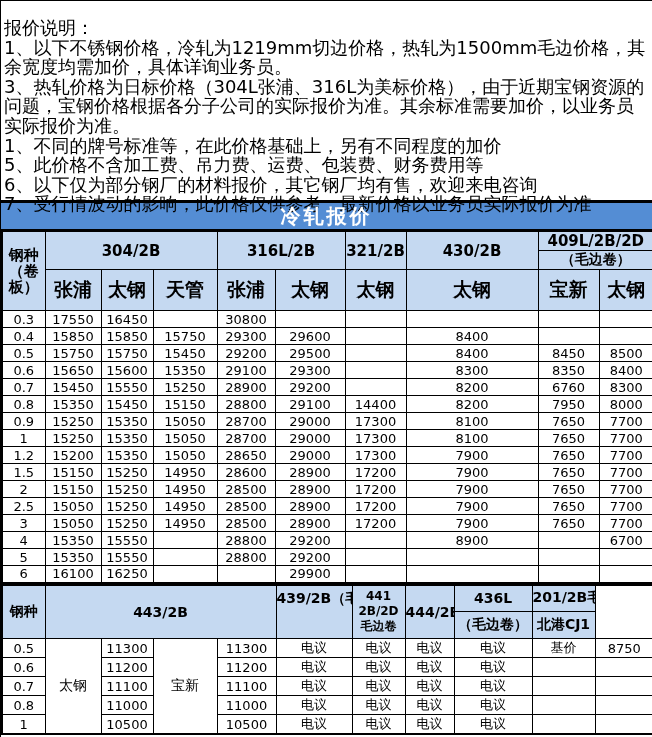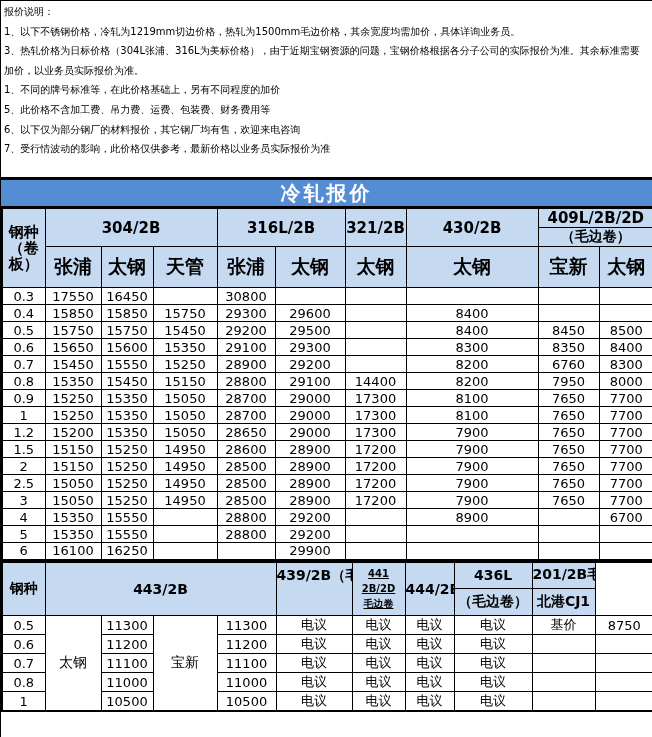--- a/index.html
+++ b/index.html
@@ -2,21 +2,21 @@
 <html style="--title-bg: #548DD4; --title-fg: #FFFFFF; --header-bg: #C5D9F1;"><head>
 <meta charset="utf-8">
 <style>
   * { margin:0; padding:0; box-sizing:border-box; }
   html,body { background:#fff; }
   body { width:652px; font-family:"DejaVu Sans","Liberation Sans",sans-serif; color:#000; }
   .sheet { width:652px; height:737px; overflow:hidden; background:#fff;
            border-left:1px solid #000; border-top:1px solid #000; }
 
   
-  .notes { height:176px; padding:1px 3px 0 3px; font-size:10px; line-height:19.6px; }
+  .notes { height:199px; padding:17px 3px 0 3px; font-size:18px; line-height:19.6px; }
   .note-line { white-space:normal; }
 
   
   .titlebar { height:31px; background:var(--title-bg,#548DD4);
               border-top:3px solid #000; border-bottom:2px solid #000;
               display:flex; align-items:center; justify-content:center; }
   .titlebar span { color:var(--title-fg,#fff); font-weight:bold; font-size:20px; letter-spacing:3px; }
 
   table { border-collapse:collapse; table-layout:fixed; width:652px; }
   th, td { border:1px solid #000; text-align:center; vertical-align:middle;
@@ -31,21 +31,21 @@
   .t1 tr.mills th { height:41px; font-size:19px; }
   .t1 td { height:17px; font-size:13px; }
   .corner { font-size:14px; line-height:16px; }
 
   
   .t2 { border:2px solid #000; border-top:2px solid #000; }
   .t2 thead th { height:27px; font-size:14px; }
   .t2 td { height:16px; font-size:13px; }
   .stack2 { display:flex; flex-direction:row; justify-content:space-between;
             height:48px; padding:2px 0; }
-  .stack3 { line-height:15px; font-size:10px;text-decoration:underline; }
+  .stack3 { line-height:15px; font-size:12px; }
   .t2 td.mill { font-size:14px; }
 </style>
 </head>
 <body>
 
 <div class="sheet">
 
   <div class="notes">
     <div class="note-line">报价说明：</div>
     <div id="notes-list">

